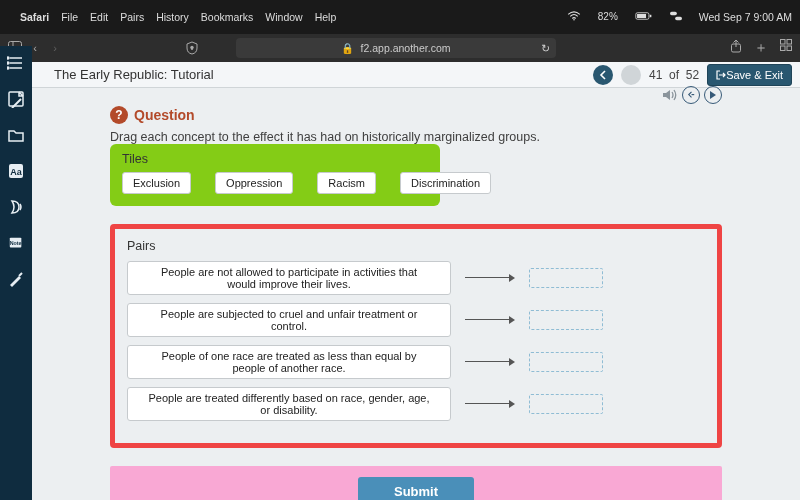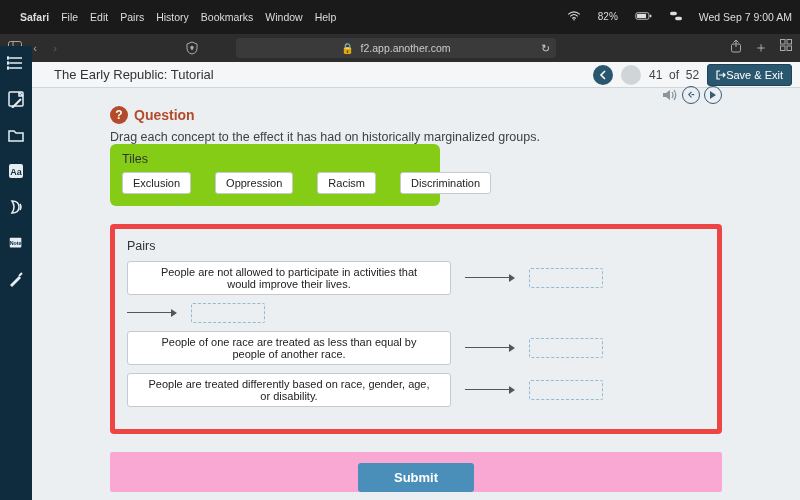--- a/index.html
+++ b/index.html
@@ -264,20 +264,21 @@
 
     <div class="pairs-box">
       <div class="label">Pairs</div>
 
       <div class="pair-row">
         <div class="pair-left">People are not allowed to participate in activities that would improve their lives.</div>
         <div class="arrow"></div>
         <div class="drop"></div>
       </div>
       <div class="pair-row">
+        <div class="pair-left">People are subjected to cruel and unfair treatment or control.</div>
         <div class="arrow"></div>
         <div class="drop"></div>
       </div>
       <div class="pair-row">
         <div class="pair-left">People of one race are treated as less than equal by people of another race.</div>
         <div class="arrow"></div>
         <div class="drop"></div>
       </div>
       <div class="pair-row" style="margin-bottom:8px;">
         <div class="pair-left">People are treated differently based on race, gender, age, or disability.</div>

